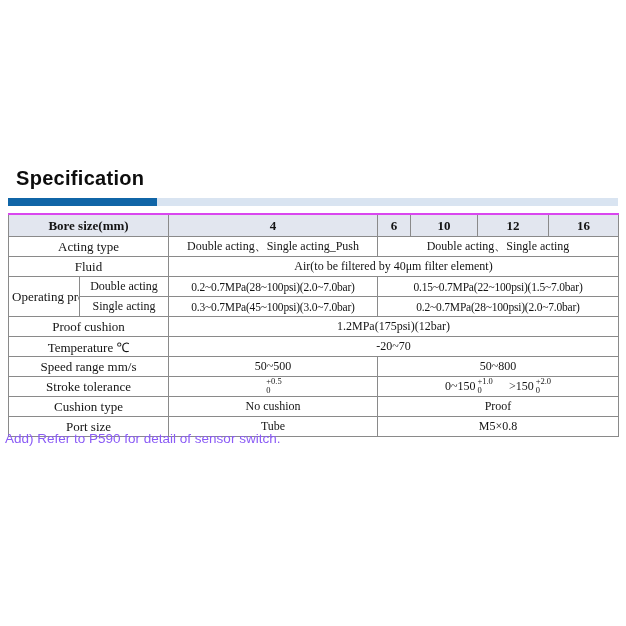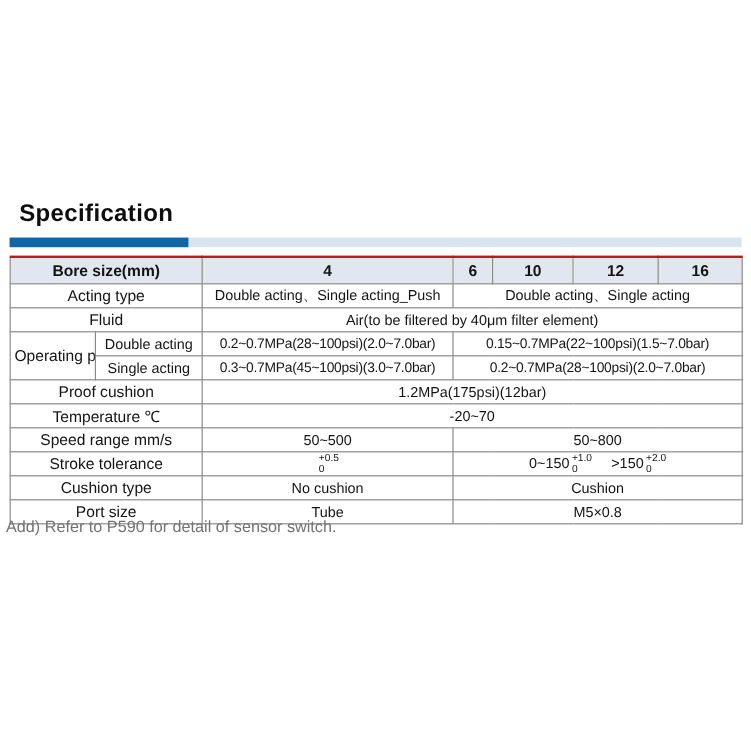--- a/index.html
+++ b/index.html
@@ -21,21 +21,22 @@
   }
   .title-bar{
     position:absolute;left:8px;top:198px;width:610px;height:8px;
     background:var(--bar-light);
   }
   .title-bar .dark{width:149px;height:8px;background:var(--bar-dark);}
   table.spec{
     position:absolute;left:8px;top:213px;width:610px;
     border-collapse:collapse;table-layout:fixed;
     font-size:12px;color:var(--text);
-    border-top:2px solid #b91c1c;
+    border-top:2px solid #d946ef;
+    font-family:Liberation Serif, serif;
   }
   table.spec td{
     border:1px solid var(--border);
     height:19px;padding:0 3px;
     text-align:center;vertical-align:middle;
     white-space:nowrap;overflow:hidden;
   }
   tr.hdr td{
     background:var(--header-bg);
     font-weight:bold;font-size:13px;height:21px;
@@ -48,21 +49,21 @@
   td.oplabel{line-height:15px;}
   .tolstack{
     display:inline-flex;flex-direction:column;align-items:flex-start;
     font-size:8.5px;line-height:9px;vertical-align:middle;
     position:relative;top:-1px;margin-left:2px;
   }
   .tolgroup{display:inline-block;}
   .tolgap{display:inline-block;width:16px;}
   .note{
     position:absolute;left:5px;top:431px;
-    font-size:13.5px;color:#737373;
+    font-size:13.5px;color:#8b5cf6;
   }
 </style>
 </head>
 <body>
 
 <div class="page">
 
   <div class="title">Specification</div>
 
   <div class="title-bar">
@@ -149,21 +150,21 @@
                 <span>+2.0</span>
                 <span>0</span>
               </span>
         </span>
       </td>
     </tr>
 
     <tr>
       <td class="rowlabel" colspan="2">Cushion type</td>
       <td>No cushion</td>
-      <td colspan="4">Cushion</td>
+      <td colspan="4">Proof</td>
     </tr>
 
     <tr>
       <td class="rowlabel" colspan="2">Port size</td>
       <td>Tube</td>
       <td colspan="4">M5×0.8</td>
     </tr>
   </tbody>
     </table>
 

